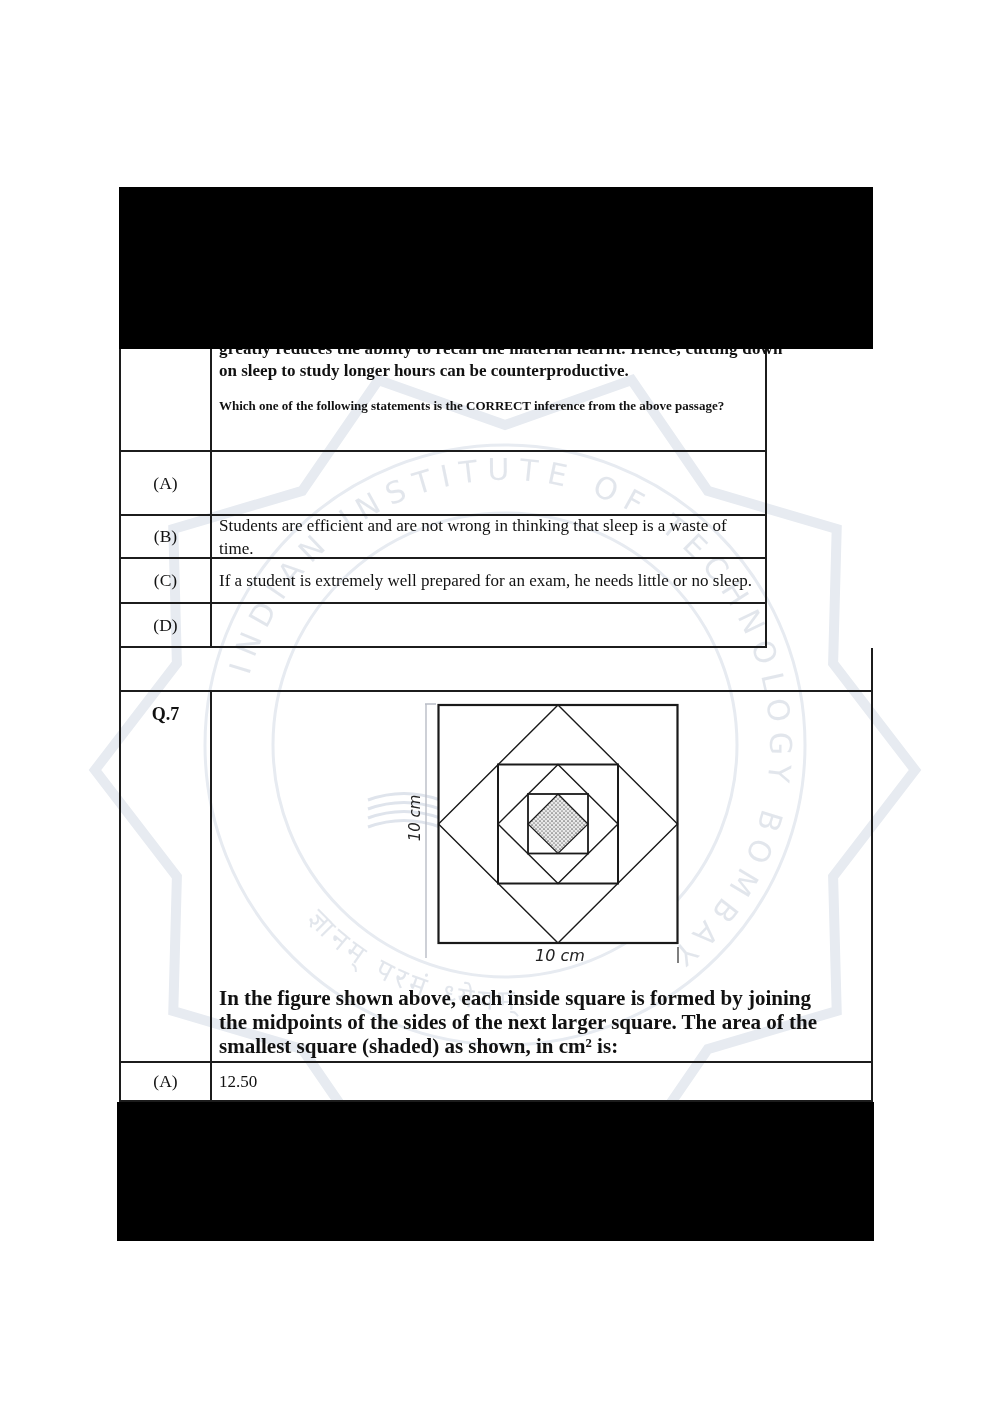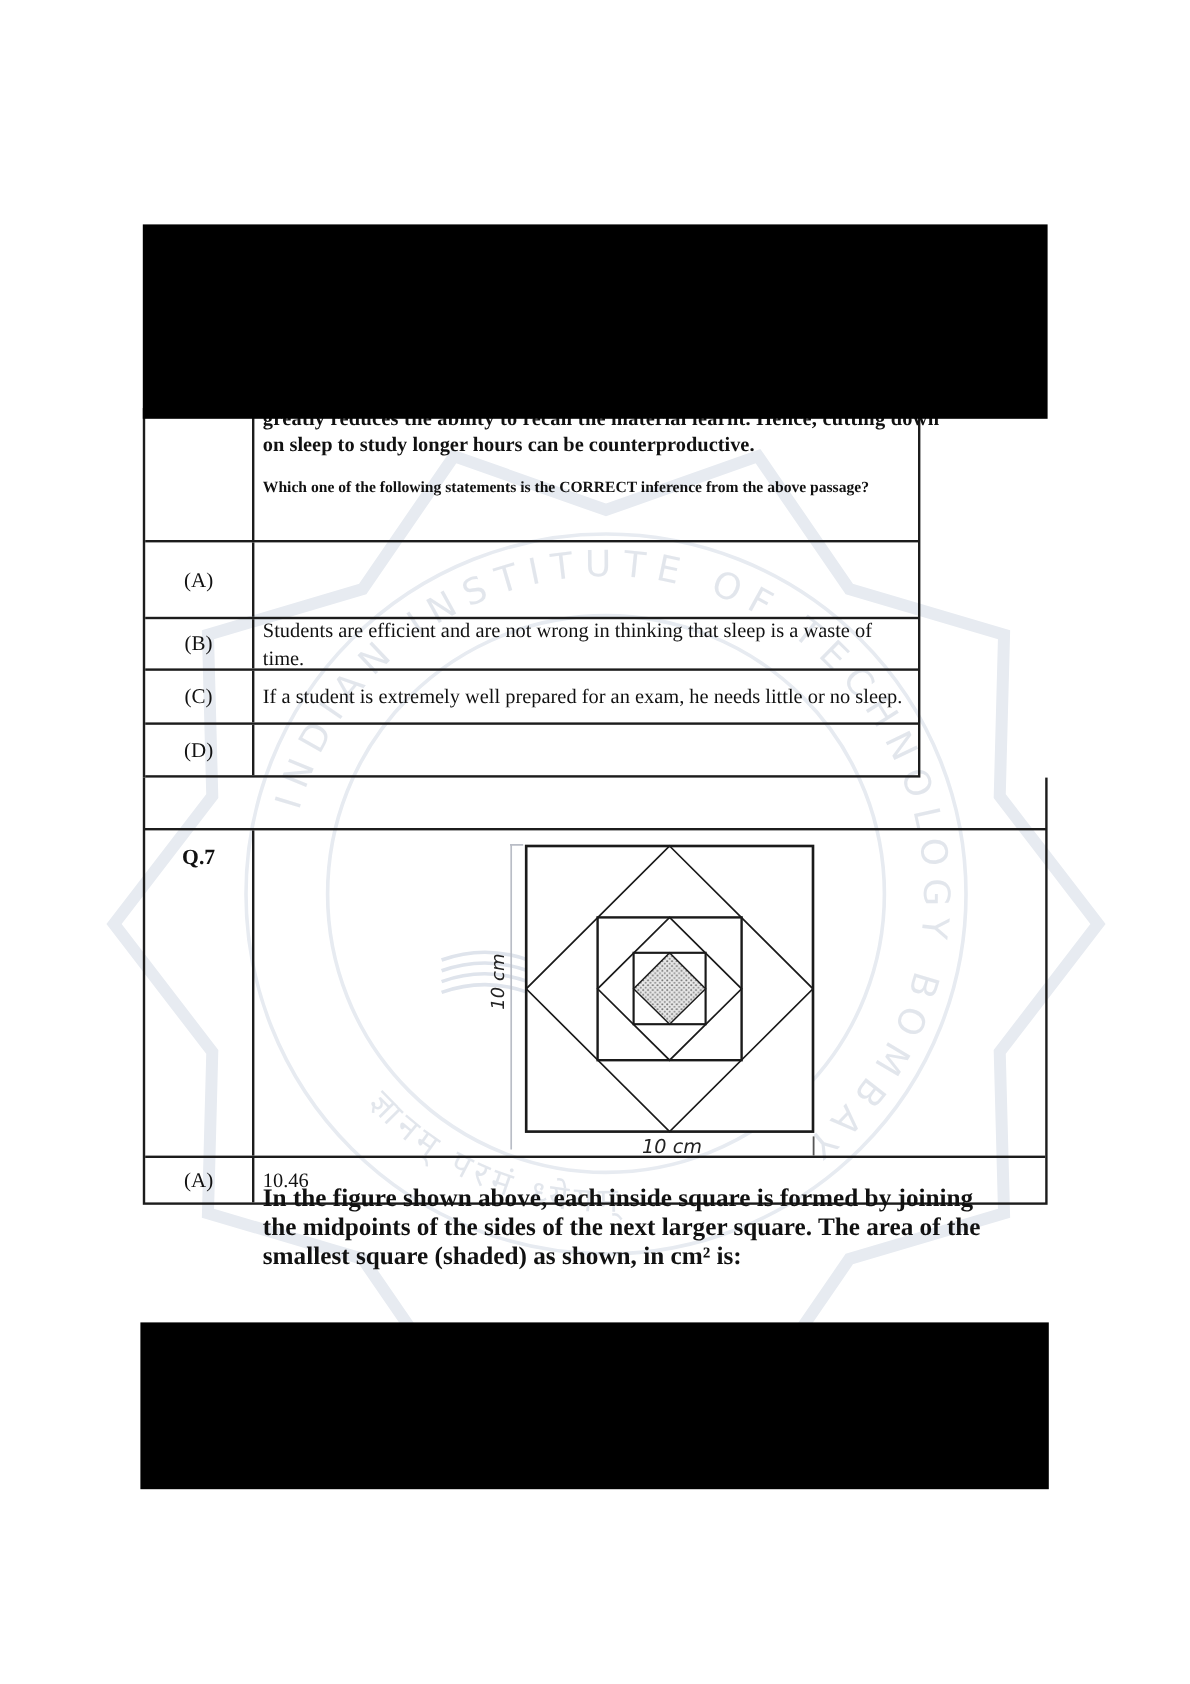--- a/index.html
+++ b/index.html
@@ -25,21 +25,21 @@
   .r-pass { height:112px; }
   .r-a    { height:64px; }
   .r-b    { height:43px; }
   .r-c    { height:45px; }
   .r-d    { height:44px; }
 
   .gapband { position:absolute; box-sizing:border-box; z-index:2;
              border-left:2px solid #1c1c1c; border-right:2px solid #1c1c1c; }
 
   .t2 { border-top:2px solid #1c1c1c; border-bottom:2px solid #1c1c1c; }
-  .r-q7 { height:273px; border-bottom:2px solid #1c1c1c; }
+  .r-q7 { height:371px; border-bottom:2px solid #1c1c1c; }
   .r-a2 { height:37px; border-bottom:none; }
   .q7num { align-items:flex-start; padding-top:12px; font-weight:bold; font-size:18px; }
   .passage-line1 { white-space:nowrap; margin-top:1px; font-weight:bold; font-size:17px; line-height:16px; letter-spacing:.2px; }
   .passage-line2 { font-weight:bold; font-size:17px; line-height:22px; margin-top:3px; }
   .passage-q { font-weight:bold; font-size:13px; line-height:22.5px; margin-top:13px; max-width:600px; }
 
   .figwrap { position:relative; height:100%; }
   .fig-svg { position:absolute; left:183px; top:8px; }
   .fig-label-side {
     position:absolute; left:172px; top:116px; width:60px; height:20px;
@@ -158,20 +158,20 @@
           <div class="fig-label-side">10 cm</div>
           <div class="fig-label-bottom">10 cm</div>
 
           <div class="q7question">In the figure shown above, each inside square is formed by joining the midpoints of the sides of the next larger square.  The area of the smallest square (shaded) as shown, in cm² is:</div>
         </div>
       </div>
     </div>
 
     <div class="row r-a2">
       <div class="cell-label">(A)</div>
-      <div class="cell-text v-center">10.46</div>
+      <div class="cell-text v-center">12.50</div>
     </div>
   </div>
 
   <div class="redaction" style="left:119px; top:187px; width:754px; height:162px;"></div>
   <div class="redaction" style="left:117px; top:1102px; width:757px; height:139px;"></div>
 
 </div>
 
 </body></html>

